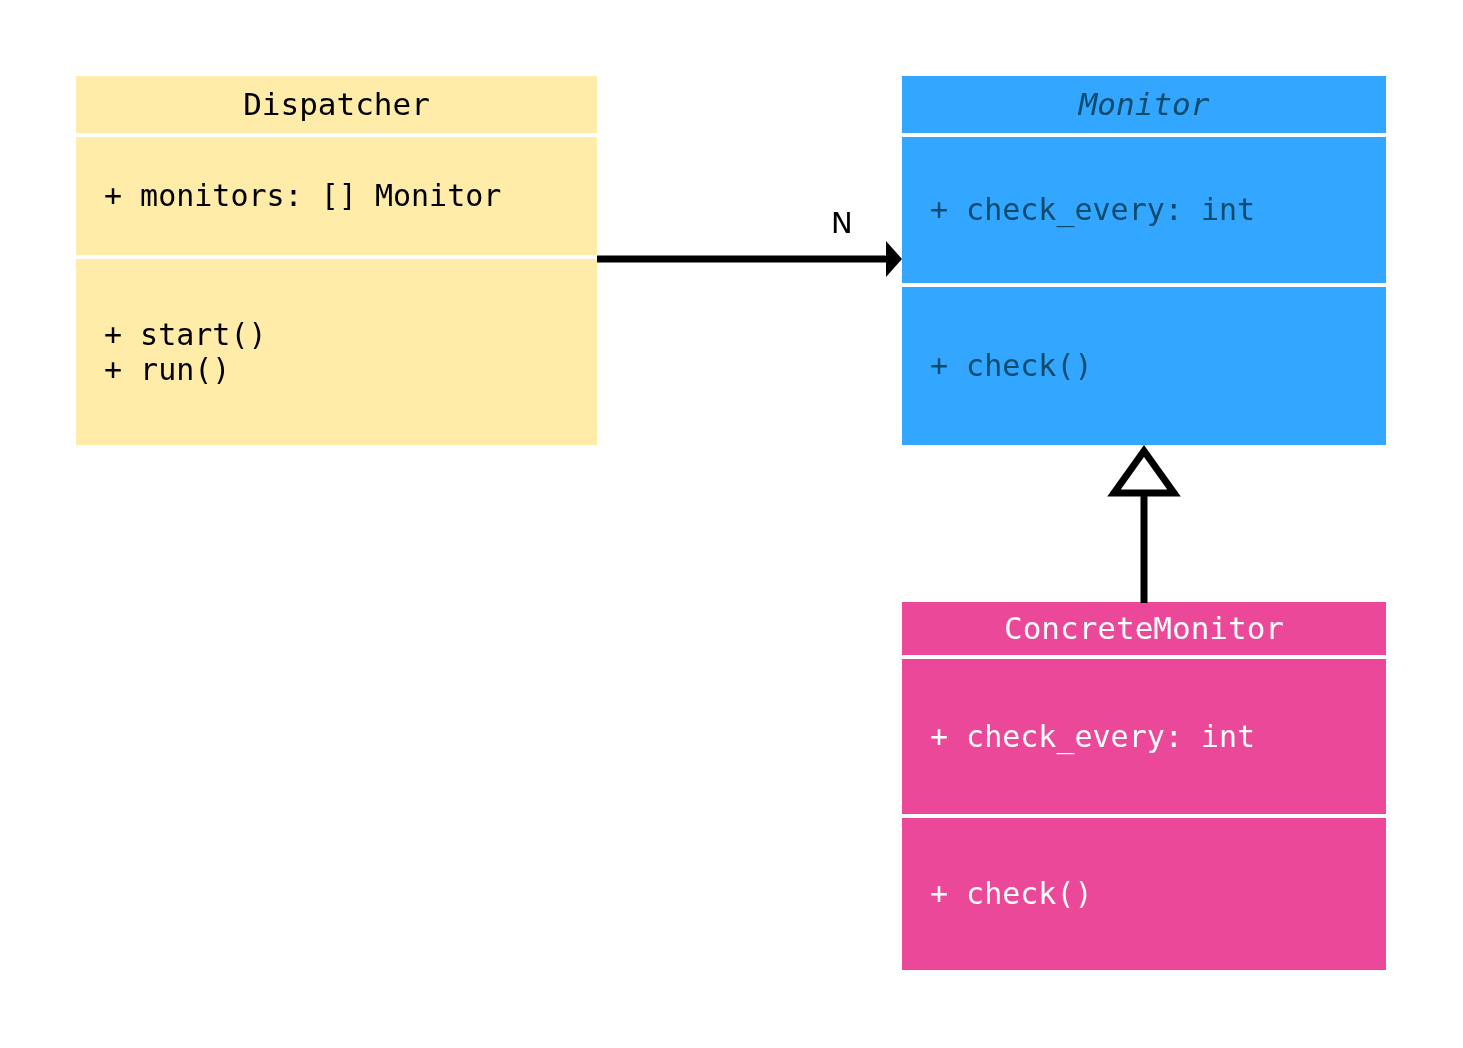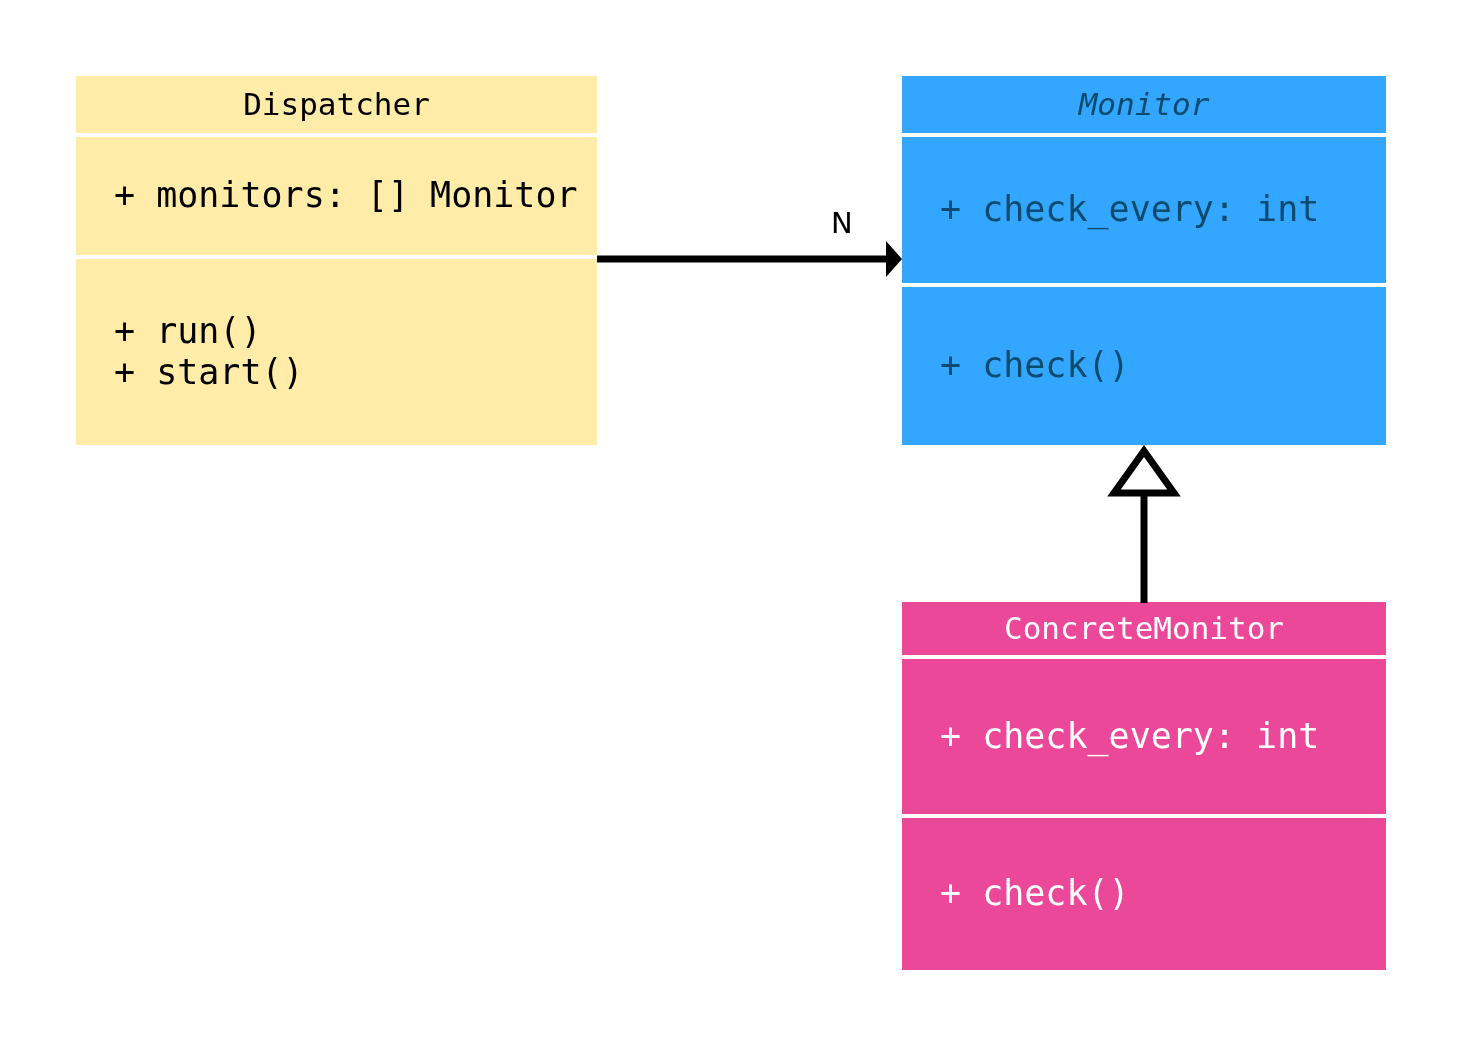--- a/index.html
+++ b/index.html
@@ -31,26 +31,26 @@
   .class-title {
     text-align: center;
     font-size: 31px;
     line-height: 1.0;
     display: flex;
     align-items: center;
     justify-content: center;
     letter-spacing: 0px;
   }
   .members {
-    font-size: 35px;
+    font-size: 30px;
     line-height: 1.18;
     display: flex;
     flex-direction: column;
     justify-content: center;
-    padding-left: 38px;
+    padding-left: 28px;
   }
   .member-line {
     white-space: pre;
   }
 
   
   .c-dispatcher { color: #000000; }
   .c-dispatcher .compartment { background: #ffeca8; }
 
   
@@ -78,22 +78,22 @@
 <div id="canvas">
 
   <div class="uml-class c-dispatcher" style="left:76px; top:76px; width:521px; height:369px;">
     <div class="compartment class-title" style="height:57px;">Dispatcher</div>
     <div style="height:4px;"></div>
     <div class="compartment members" style="height:118px;">
       <div class="member-line">+ monitors: [] Monitor</div>
     </div>
     <div style="height:4px;"></div>
     <div class="compartment members" style="height:186px;">
+      <div class="member-line">+ start()</div>
       <div class="member-line">+ run()</div>
-      <div class="member-line">+ start()</div>
     </div>
   </div>
 
   <div class="uml-class c-monitor" style="left:902px; top:76px; width:484px; height:369px;">
     <div class="compartment class-title abstract-title" style="height:57px;">Monitor</div>
     <div style="height:4px;"></div>
     <div class="compartment members" style="height:146px;">
       <div class="member-line">+ check_every: int</div>
     </div>
     <div style="height:4px;"></div>

